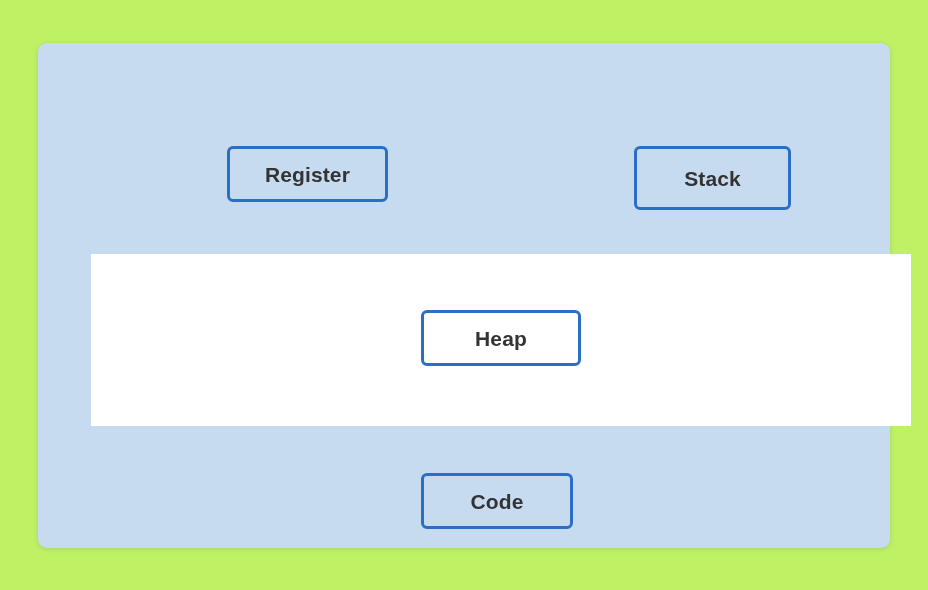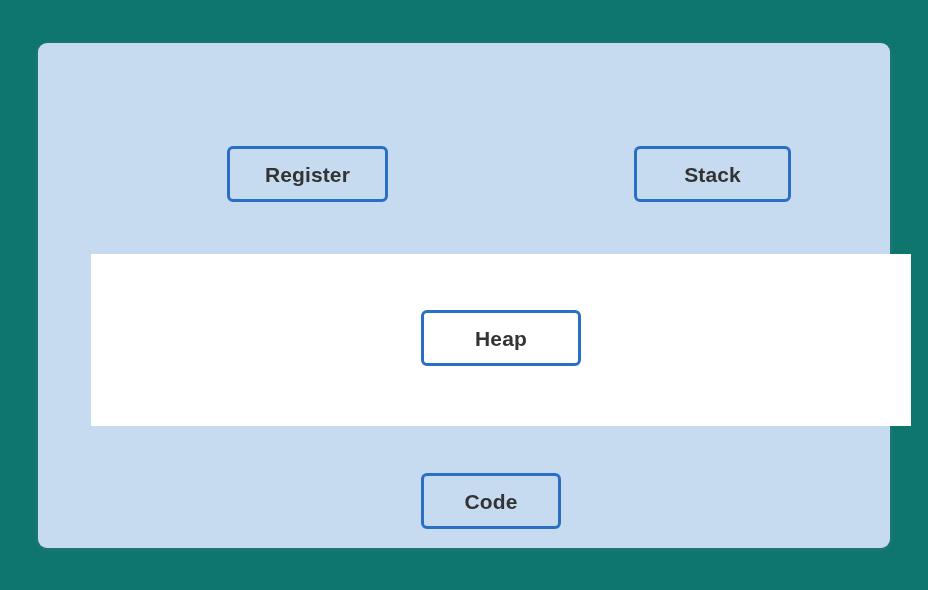--- a/index.html
+++ b/index.html
@@ -11,21 +11,21 @@
     width: 928px;
     height: 590px;
     font-family: "Liberation Sans", "DejaVu Sans", sans-serif;
     overflow: hidden;
   }
 
   #stage {
     position: relative;
     width: 928px;
     height: 590px;
-    background: #0f766e;
+    background: #bef264;
   }
 
   
   .panel {
     position: absolute;
     left: 38px;
     top: 43px;
     width: 852px;
     height: 505px;
     background: #c7dbf0;
@@ -57,23 +57,23 @@
     color: #333333;
     font-size: 21px;
     font-weight: bold;
     letter-spacing: 0.1px;
     line-height: 1;
     user-select: none;
   }
 
   .node-register { left: 189px; top: 103px; width: 161px; height: 56px; }
   .node-counter  { left: 388px; top: 103px; width: 161px; height: 56px; }
-  .node-stack    { left: 596px; top: 103px; width: 157px; height: 56px; }
+  .node-stack    { left: 596px; top: 103px; width: 157px; height: 64px; }
   .node-heap     { left: 383px; top: 267px; width: 160px; height: 56px; }
-  .node-code     { left: 383px; top: 430px; width: 140px; height: 56px; }
+  .node-code     { left: 383px; top: 430px; width: 152px; height: 56px; }
 </style>
 </head>
 <body>
 
 <div id="stage">
 
   <div class="panel">
 
     <div class="node node-register">
       <span>Register</span>

